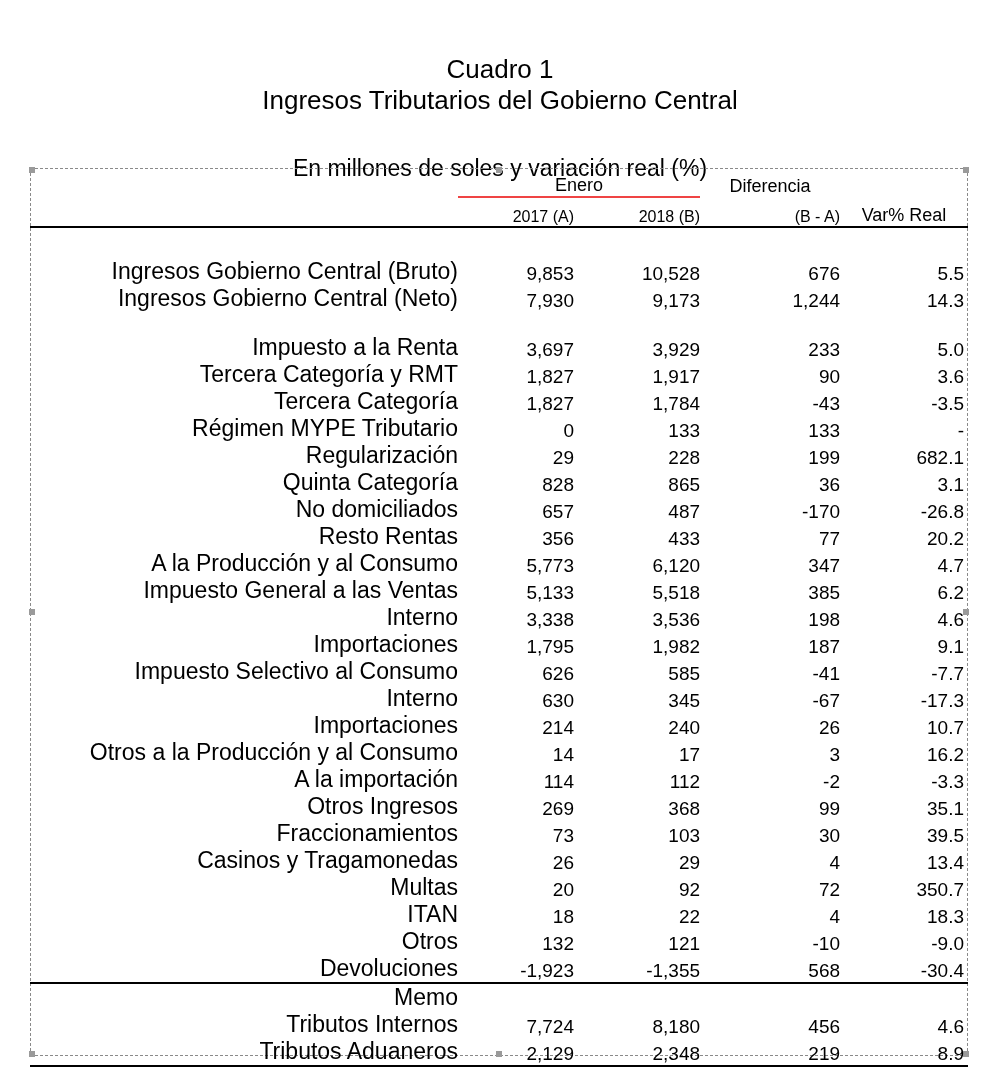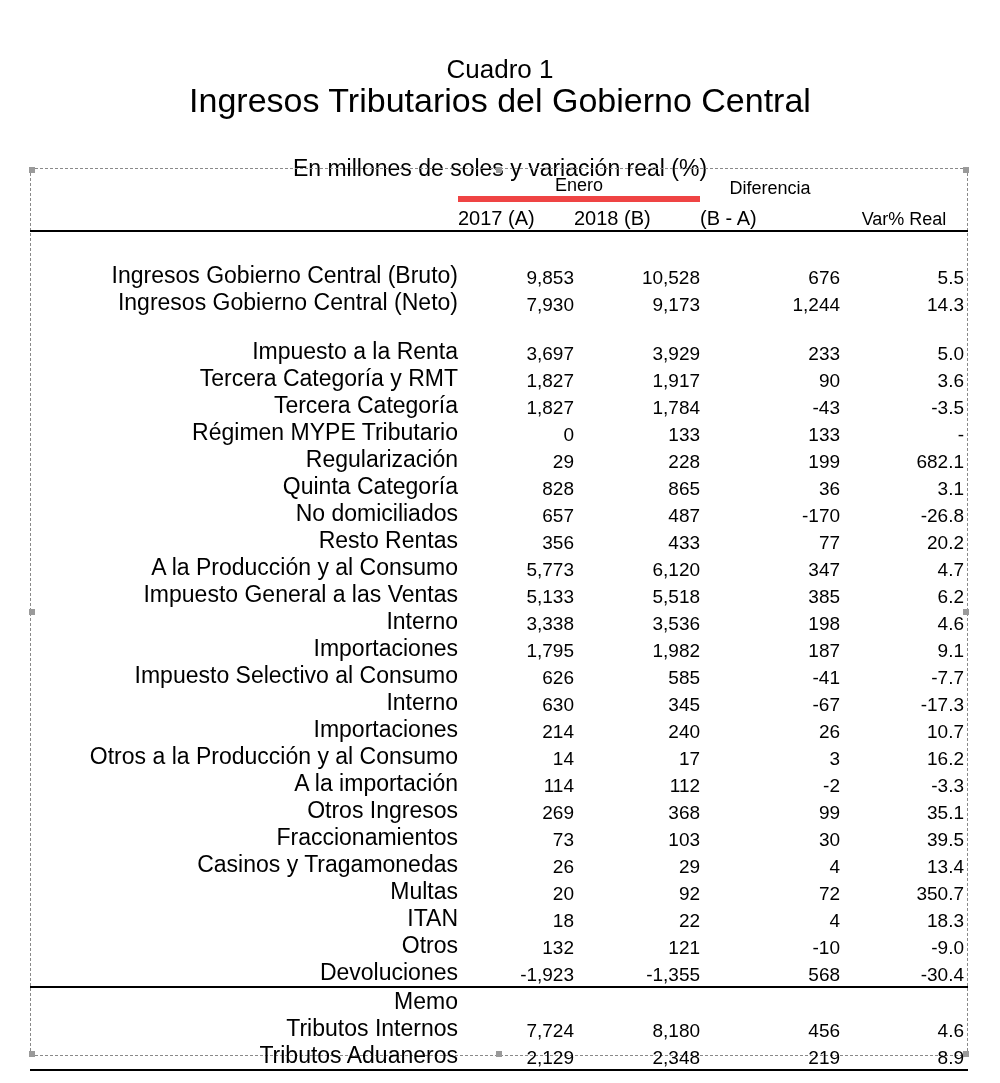--- a/index.html
+++ b/index.html
@@ -23,21 +23,21 @@
     padding-top: 54px;
   }
   .title-line {
     font-size: 25px;
     font-weight: 400;
     line-height: 31px;
     letter-spacing: 0px;
     white-space: nowrap;
   }
   .title-line.t1 { font-size: 26px; }
-  .title-line.t2 { font-size: 34px; }
+  .title-line.t2 { font-size: 26px; }
   .title-line.t3 { font-size: 23px; margin-top: 37px; }
 
   
   #marquee-wrap {
     position: absolute;
     left: 30px;
     top: 168px;
     width: 938px;
     height: 888px;
   }
@@ -84,24 +84,24 @@
   }
 
   col.c-label { width: 428px; }
   col.c-a     { width: 116px; }
   col.c-b     { width: 126px; }
   col.c-d     { width: 140px; }
   col.c-v     { width: 128px; }
 
   
   .hdr-row-1 td { height: 28px; font-size: 18px; font-weight: bold; text-align: center; }
-  .hdr-row-2 td { height: 28px; font-size: 20px; font-weight: bold; text-align: left; }
+  .hdr-row-2 td { height: 28px; font-size: 16px; font-weight: bold; text-align: right; }
 
   .enero-cell {
-    border-bottom: 6px solid #ef4444;
+    border-bottom: 2px solid #ef4444;
     padding-bottom: 2px;
   }
   .hdr-underline-none { border-bottom: none; }
 
   .rule-below-head td {
     border-bottom: 2px solid #000;
     height: 0;
     font-size: 0;
     line-height: 0;
   }

